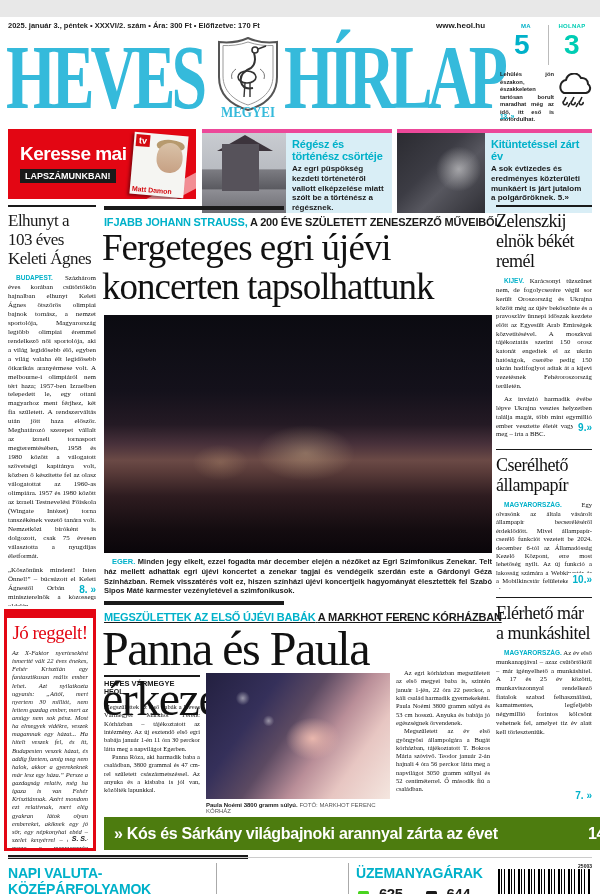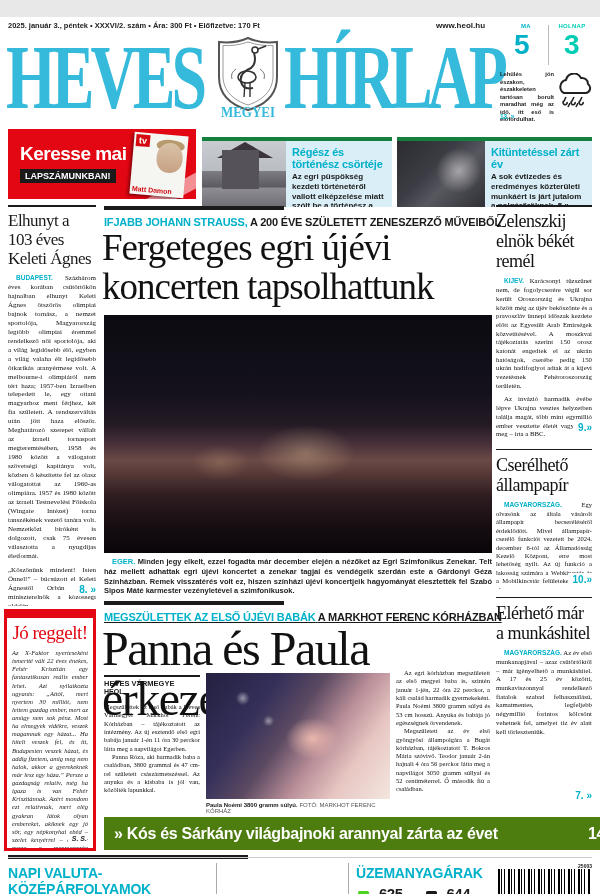--- a/index.html
+++ b/index.html
@@ -26,21 +26,21 @@
   .promo .stripe{position:absolute;background:rgba(255,255,255,.55);transform:rotate(-28deg);}
   .promo-l1{position:absolute;left:12px;top:14px;color:#fff;font-size:19px;font-weight:800;letter-spacing:-.5px;}
   .promo-l2{position:absolute;left:12px;top:40px;background:#1a1a1a;color:#fff;font-size:9px;font-weight:800;padding:2px 5px;}
   .mag{position:absolute;right:10px;top:5px;width:54px;height:62px;background:#f5f5f2;transform:rotate(5deg);
        box-shadow:-2px 2px 3px rgba(0,0,0,.4);overflow:hidden;}
   .mag .tv{position:absolute;left:2px;top:2px;background:#d40a10;color:#fff;font-weight:800;font-size:9px;padding:1px 3px;}
   .mag .face{position:absolute;right:4px;top:8px;width:26px;height:30px;border-radius:50% 50% 45% 45%;
        background:linear-gradient(180deg,#d9c2a8,#c7a184);}
   .mag .hair{position:absolute;right:3px;top:5px;width:28px;height:12px;border-radius:50%;background:#b79a6e;}
   .mag .mtitle{position:absolute;left:2px;bottom:2px;color:#d40a10;font-weight:800;font-size:7px;}
-  .teaser{top:120px;height:70px;background:#d9eef6;border-top:4px solid #15803d;box-sizing:border-box;overflow:hidden;}
+  .teaser{top:112px;height:84px;background:#d9eef6;border-top:4px solid #ec4899;box-sizing:border-box;overflow:hidden;}
   .tz-photo{position:absolute;left:0;top:0;bottom:0;}
   .tz-title{font-size:11px;font-weight:800;color:#00b1c9;letter-spacing:-.2px;line-height:1.1;}
   .tz-body{font-size:8px;font-weight:600;line-height:1.22;color:#1a1a1a;}
   .tz-ref{font-weight:800;font-size:8px;}
   
   .rule{background:#1a1a1a;}
   .kicker{font-size:11px;font-weight:800;letter-spacing:-.2px;white-space:nowrap;}
   .headline{font-family:"Liberation Serif",serif;font-weight:500;letter-spacing:-1px;line-height:1.05;color:#111;}
   .side-title{font-family:"Liberation Serif",serif;font-size:18px;line-height:1.12;letter-spacing:-.5px;color:#111;}
   .body-txt{font-family:"Liberation Serif",serif;font-size:7px;line-height:1.28;color:#111;}

